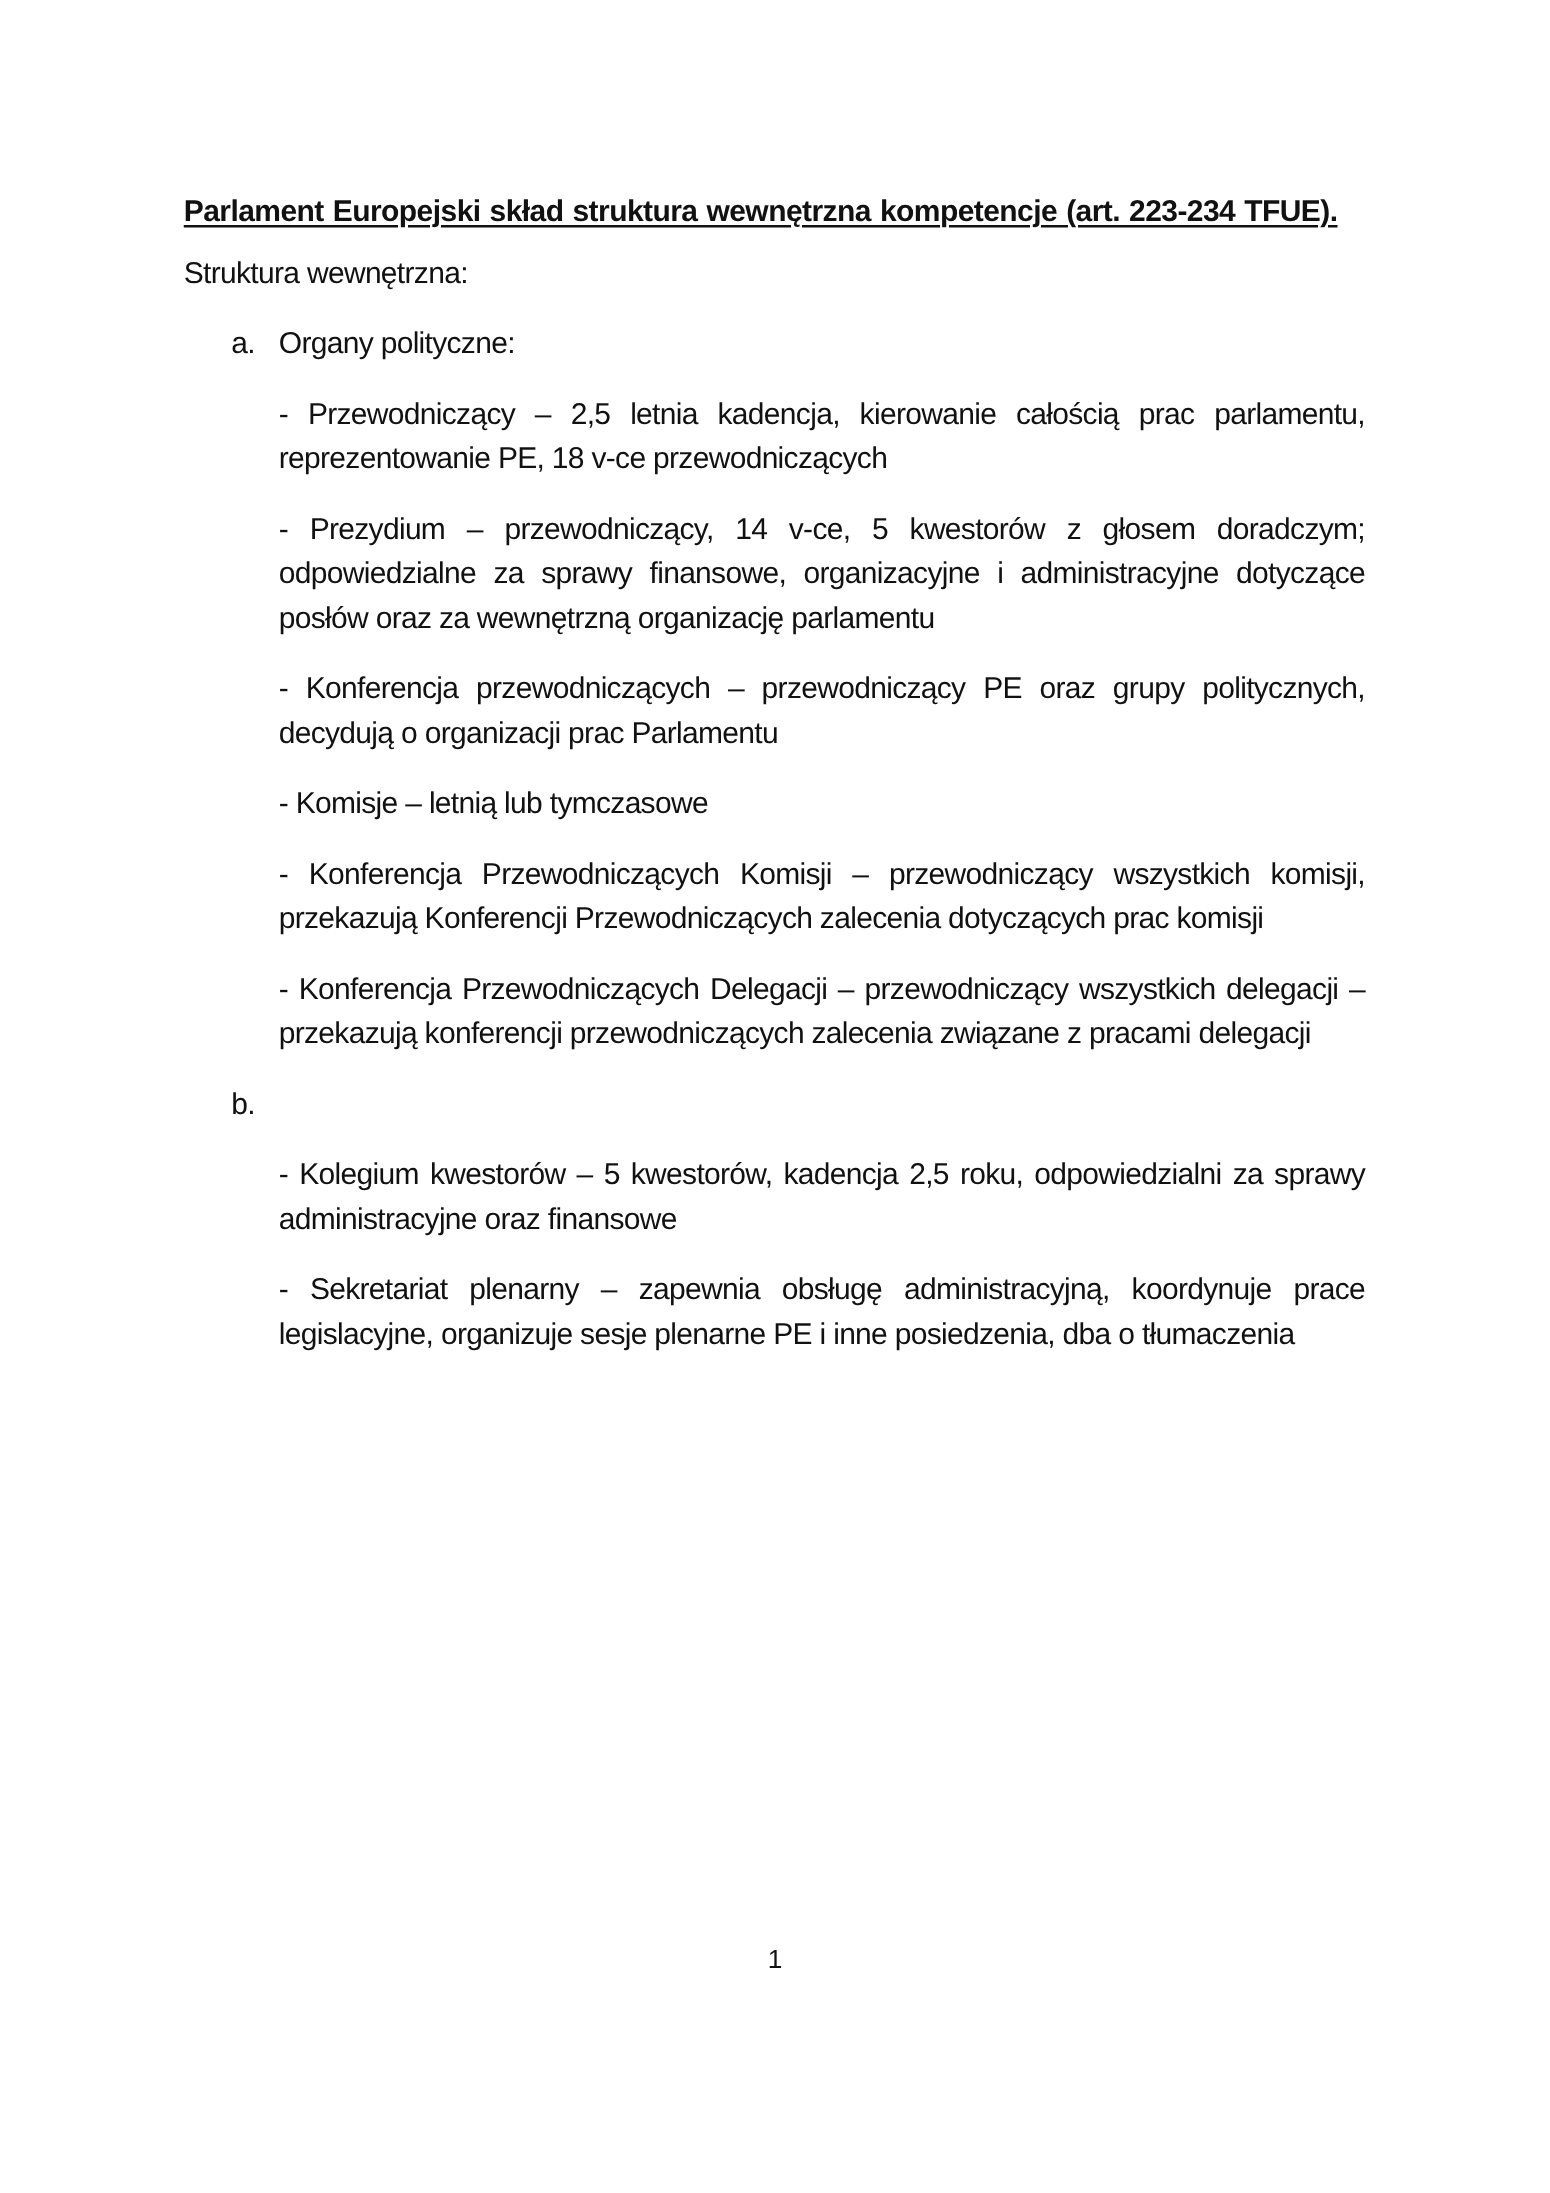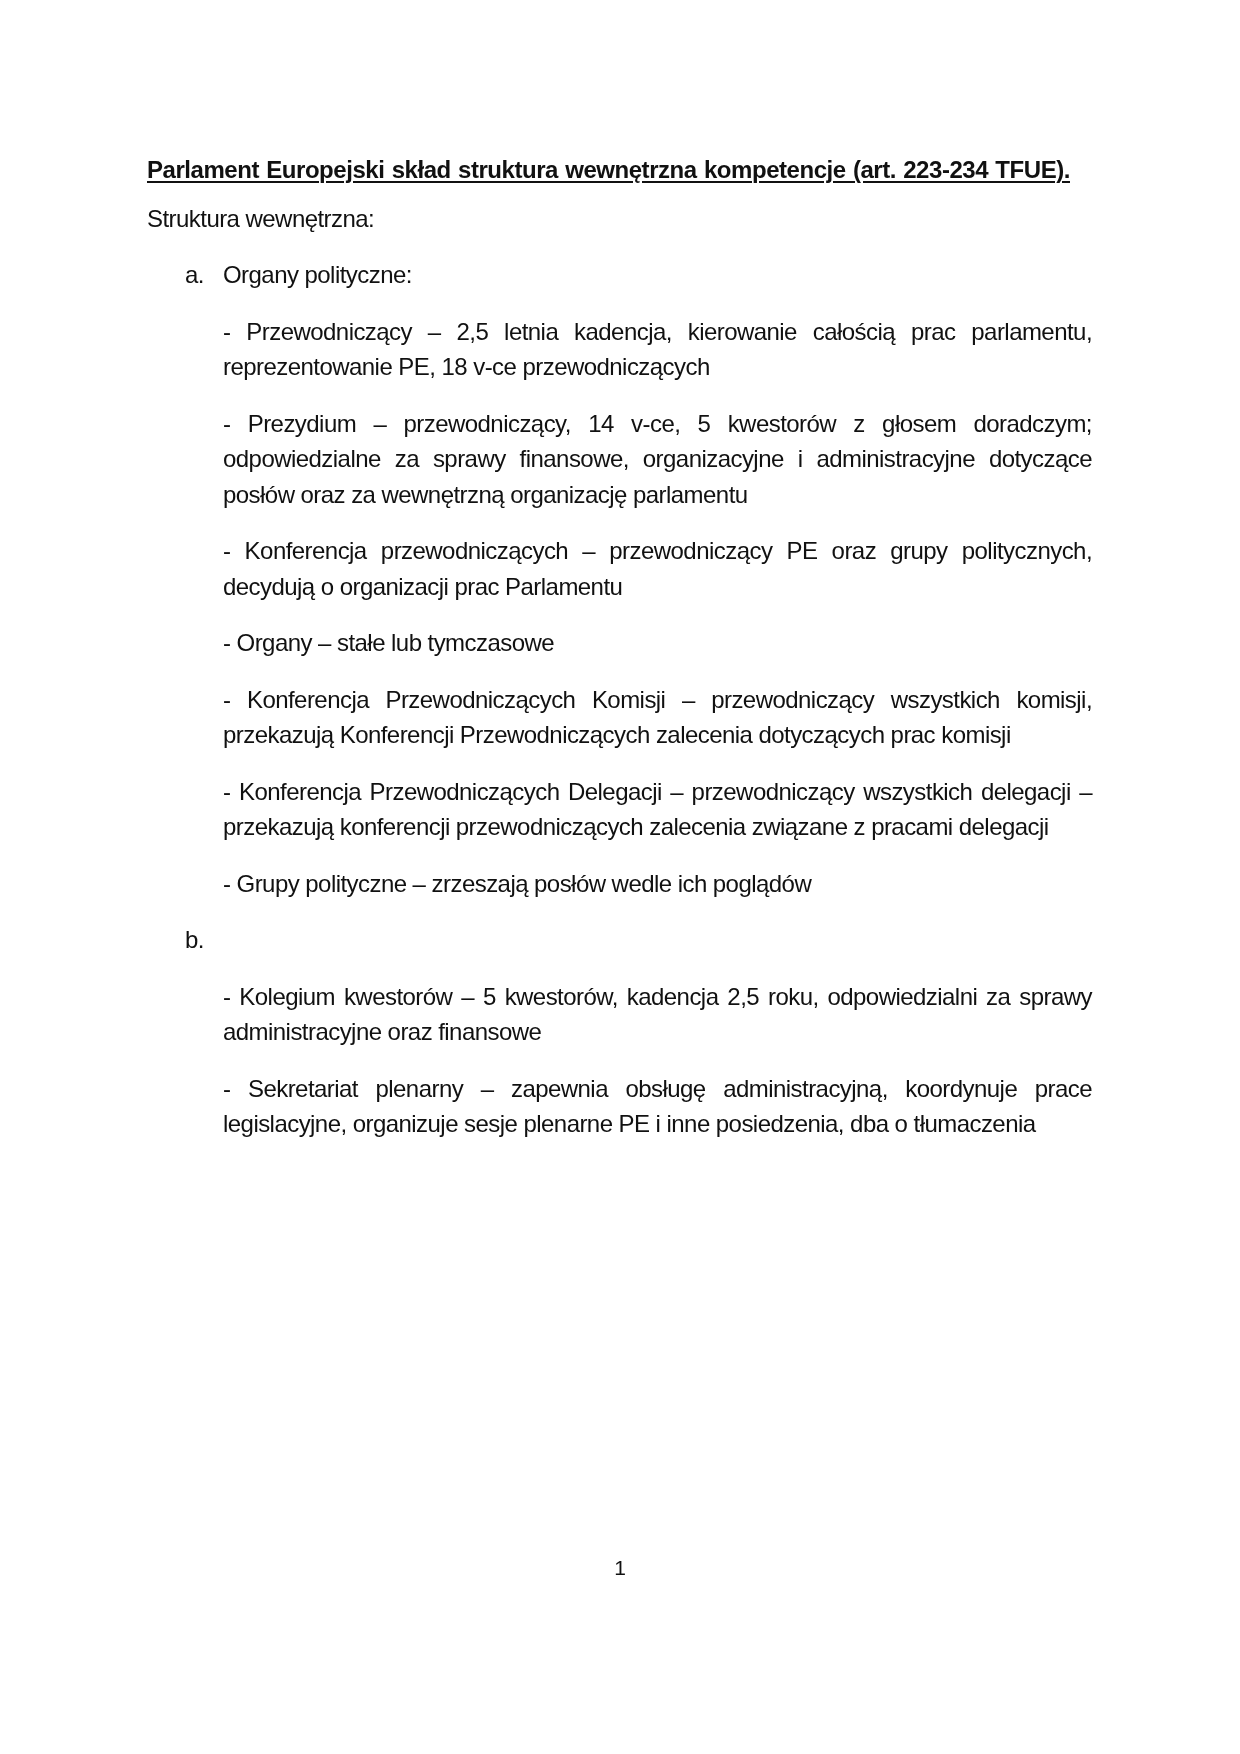--- a/index.html
+++ b/index.html
@@ -76,24 +76,23 @@
 
   <p class="section-heading">Struktura wewnętrzna:</p>
 
   <div class="list-label">
     <span class="marker">a.</span>
     <span>Organy polityczne:</span>
   </div>
   <p class="sub-item">- Przewodniczący – 2,5 letnia kadencja, kierowanie całością prac parlamentu, reprezentowanie PE, 18 v-ce przewodniczących</p>
   <p class="sub-item">- Prezydium – przewodniczący, 14 v-ce, 5 kwestorów z głosem doradczym; odpowiedzialne za sprawy finansowe, organizacyjne i administracyjne dotyczące posłów oraz za wewnętrzną organizację parlamentu</p>
   <p class="sub-item">- Konferencja przewodniczących – przewodniczący PE oraz grupy politycznych, decydują o organizacji prac Parlamentu</p>
-  <p class="sub-item">- Organy – stałe lub tymczasowe</p>
+  <p class="sub-item">- Komisje – letnią lub tymczasowe</p>
   <p class="sub-item">- Konferencja Przewodniczących Komisji – przewodniczący wszystkich komisji, przekazują Konferencji Przewodniczących zalecenia dotyczących prac komisji</p>
   <p class="sub-item">- Konferencja Przewodniczących Delegacji – przewodniczący wszystkich delegacji – przekazują konferencji przewodniczących zalecenia związane z pracami delegacji</p>
-  <p class="sub-item">- Grupy polityczne – zrzeszają posłów wedle ich poglądów</p>
 
   <div class="list-label">
     <span class="marker">b.</span>
   </div>
   <p class="sub-item">- Kolegium kwestorów – 5 kwestorów, kadencja 2,5 roku, odpowiedzialni za sprawy administracyjne oraz finansowe</p>
   <p class="sub-item">- Sekretariat plenarny – zapewnia obsługę administracyjną, koordynuje prace legislacyjne, organizuje sesje plenarne PE i inne posiedzenia, dba o tłumaczenia</p>
 </div>
 
 <div class="page-number">1</div>
 

